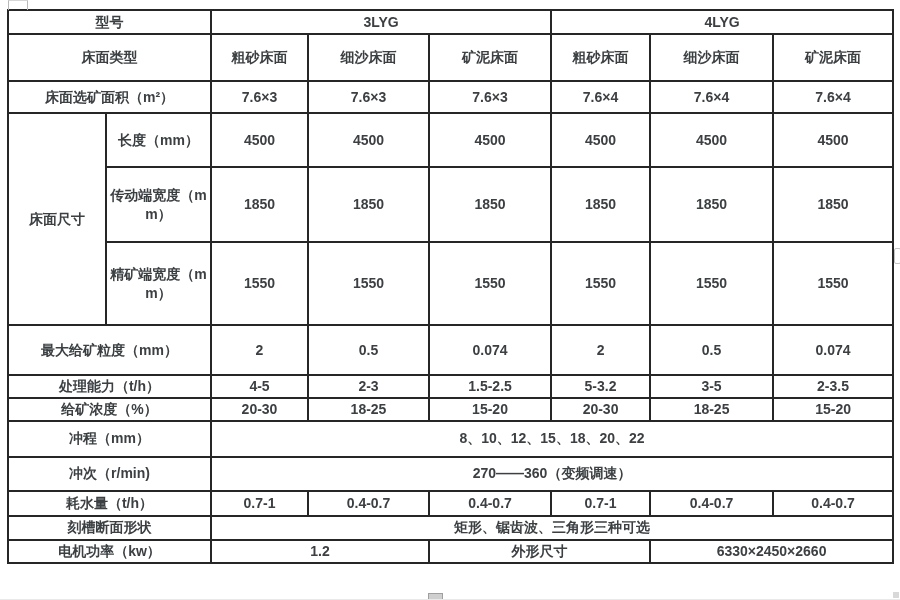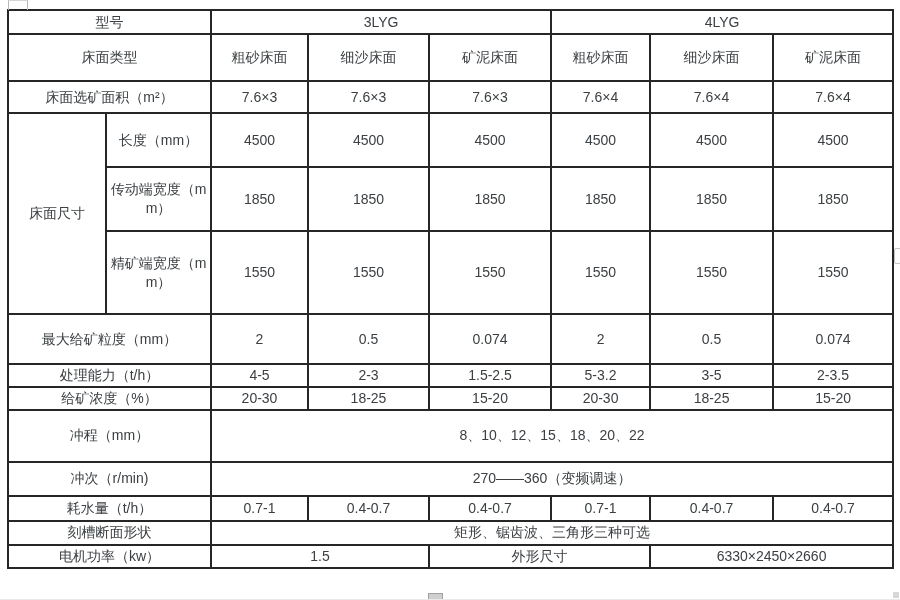--- a/index.html
+++ b/index.html
@@ -1,26 +1,26 @@
 <!DOCTYPE html>
 <html><head>
 <meta charset="utf-8">
 <style>
   html,body{margin:0;padding:0;background:#ffffff;width:900px;height:600px;overflow:hidden;
     font-family:"Liberation Sans","DejaVu Sans",sans-serif;}
   .stage{position:relative;width:900px;height:600px;background:#fff;}
   table.spec{position:absolute;left:7px;top:9px;border-collapse:collapse;table-layout:fixed;
-    width:885px;}
+    width:885px;font-weight:bold;}
   table.spec td{border:2px solid #262626;text-align:center;vertical-align:middle;
     color:#3c4043;font-size:14px;padding:1px 2px;background:#fff;word-break:break-all;line-height:1.35;}
   td.lbl{font-size:15px;}
   tr.r1{height:24px}  tr.r2{height:47px}  tr.r3{height:32px}
-  tr.r4{height:54px}  tr.r5{height:64px}  tr.r6{height:83px}
+  tr.r4{height:54px}  tr.r5{height:75px}  tr.r6{height:83px}
   tr.r7{height:50px}  tr.r8{height:22px}  tr.r9{height:15px}
-  tr.r10{height:52px} tr.r11{height:34px} tr.r12{height:25px}
+  tr.r10{height:36px} tr.r11{height:34px} tr.r12{height:25px}
   tr.r13{height:24px} tr.r14{height:20px}
   
   .artifact{position:absolute;background:transparent;}
   .a-topleft{left:8px;top:0;width:18px;height:9px;border-left:1px solid #b9b9b9;border-right:1px solid #b9b9b9;border-top:1px solid #d6d6d6;}
   .a-rightmid{left:894px;top:248px;width:5px;height:14px;border:1px solid #c2c2c2;border-radius:2px;}
   .a-bottomcenter{left:428px;top:593px;width:13px;height:7px;background:#cfcfcf;border:1px solid #9f9f9f;}
   .a-bottomright{left:893px;top:592px;width:6px;height:6px;background:#d8d8d8;}
   .a-bottomline{left:0;top:599px;width:900px;height:1px;background:#e9e9e9;}
 </style>
 </head>
@@ -148,21 +148,21 @@
       <td>0.4-0.7</td>
     </tr>
 
     <tr class="r13">
       <td colspan="2" class="lbl">刻槽断面形状</td>
       <td colspan="6">矩形、锯齿波、三角形三种可选</td>
     </tr>
 
     <tr class="r14">
       <td colspan="2" class="lbl">电机功率（kw）</td>
-      <td colspan="2">1.5</td>
+      <td colspan="2">1.2</td>
       <td colspan="2" class="lbl">外形尺寸</td>
       <td colspan="2">6330×2450×2660</td>
     </tr>
   </tbody>
     </table>
 
   <div class="artifact a-topleft"></div>
   <div class="artifact a-rightmid"></div>
   <div class="artifact a-bottomcenter"></div>
   <div class="artifact a-bottomright"></div>

